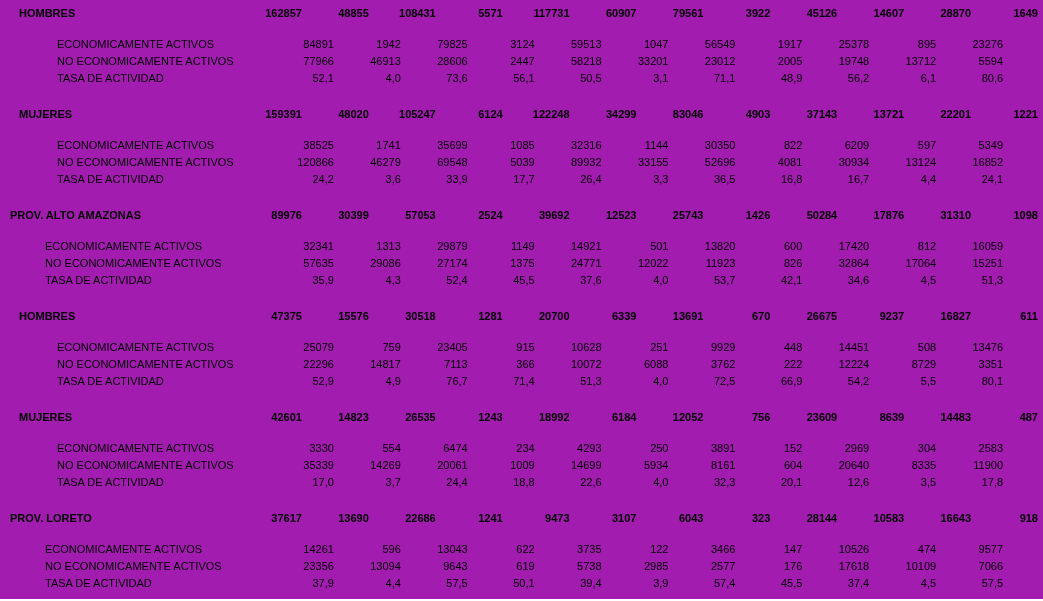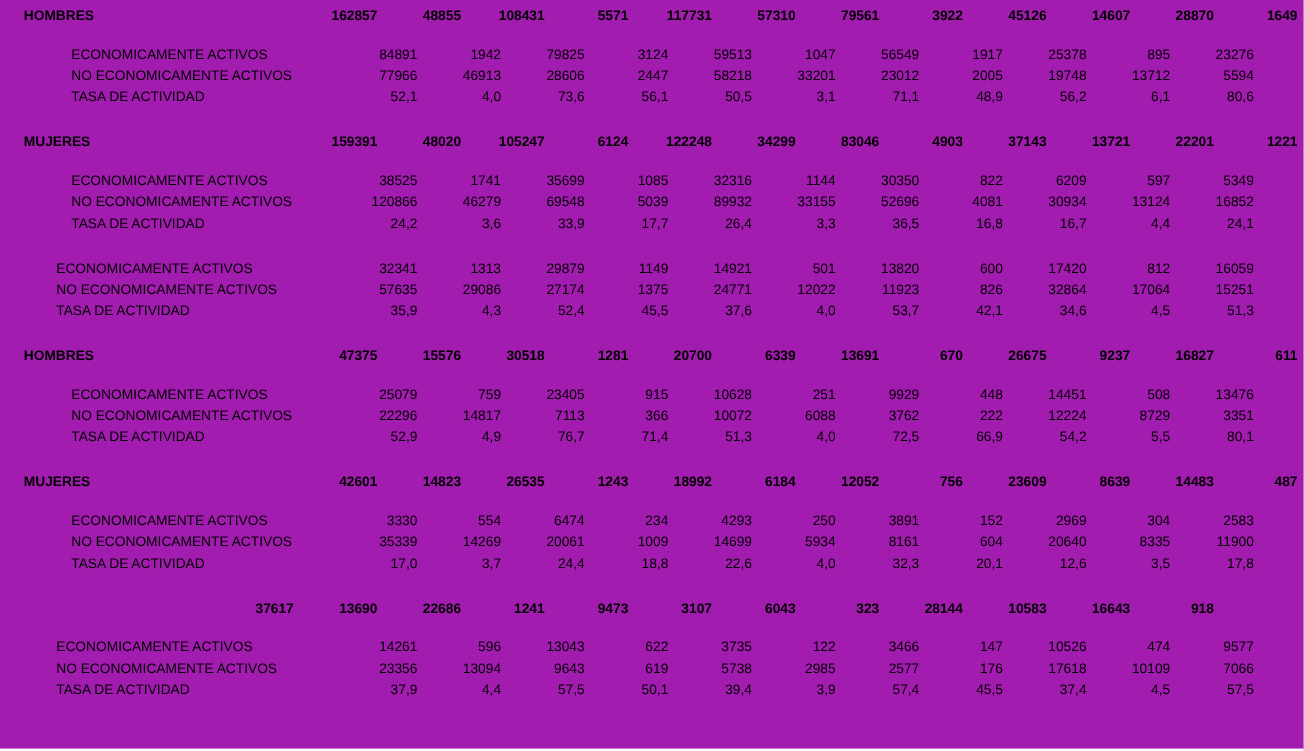--- a/index.html
+++ b/index.html
@@ -40,21 +40,21 @@
 <div class="page">
   <div>
   <div class="section gender">
     <div class="grid-row header-row">
       <div class="cell label bold">HOMBRES</div>
     <div class="cell num bold">162857</div>
           <div class="cell num bold">48855</div>
           <div class="cell num bold">108431</div>
           <div class="cell num bold">5571</div>
           <div class="cell num bold">117731</div>
-          <div class="cell num bold">57310</div>
+          <div class="cell num bold">60907</div>
           <div class="cell num bold">79561</div>
           <div class="cell num bold">3922</div>
           <div class="cell num bold">45126</div>
           <div class="cell num bold">14607</div>
           <div class="cell num bold">28870</div>
           <div class="cell num bold">1649</div>
         </div>
     <div>
   <div class="grid-row data-row-line">
     <div class="cell label">ECONOMICAMENTE ACTIVOS</div>
@@ -167,20 +167,35 @@
             <div class="cell num">16,8</div>
             <div class="cell num">16,7</div>
             <div class="cell num">4,4</div>
             <div class="cell num">24,1</div>
             <div class="cell num">21,5</div>
           </div>
 </div>
   </div>
 
   <div class="section province">
+    <div class="grid-row header-row">
+      <div class="cell label bold">PROV. ALTO AMAZONAS</div>
+    <div class="cell num bold">89976</div>
+          <div class="cell num bold">30399</div>
+          <div class="cell num bold">57053</div>
+          <div class="cell num bold">2524</div>
+          <div class="cell num bold">39692</div>
+          <div class="cell num bold">12523</div>
+          <div class="cell num bold">25743</div>
+          <div class="cell num bold">1426</div>
+          <div class="cell num bold">50284</div>
+          <div class="cell num bold">17876</div>
+          <div class="cell num bold">31310</div>
+          <div class="cell num bold">1098</div>
+        </div>
     <div>
   <div class="grid-row data-row-line">
     <div class="cell label">ECONOMICAMENTE ACTIVOS</div>
   <div class="cell num">32341</div>
             <div class="cell num">1313</div>
             <div class="cell num">29879</div>
             <div class="cell num">1149</div>
             <div class="cell num">14921</div>
             <div class="cell num">501</div>
             <div class="cell num">13820</div>
@@ -354,20 +369,21 @@
             <div class="cell num">12,6</div>
             <div class="cell num">3,5</div>
             <div class="cell num">17,8</div>
             <div class="cell num">16,8</div>
           </div>
 </div>
   </div>
 
   <div class="section province">
     <div class="grid-row header-row">
+      <div class="cell label bold">PROV. LORETO</div>
     <div class="cell num bold">37617</div>
           <div class="cell num bold">13690</div>
           <div class="cell num bold">22686</div>
           <div class="cell num bold">1241</div>
           <div class="cell num bold">9473</div>
           <div class="cell num bold">3107</div>
           <div class="cell num bold">6043</div>
           <div class="cell num bold">323</div>
           <div class="cell num bold">28144</div>
           <div class="cell num bold">10583</div>

